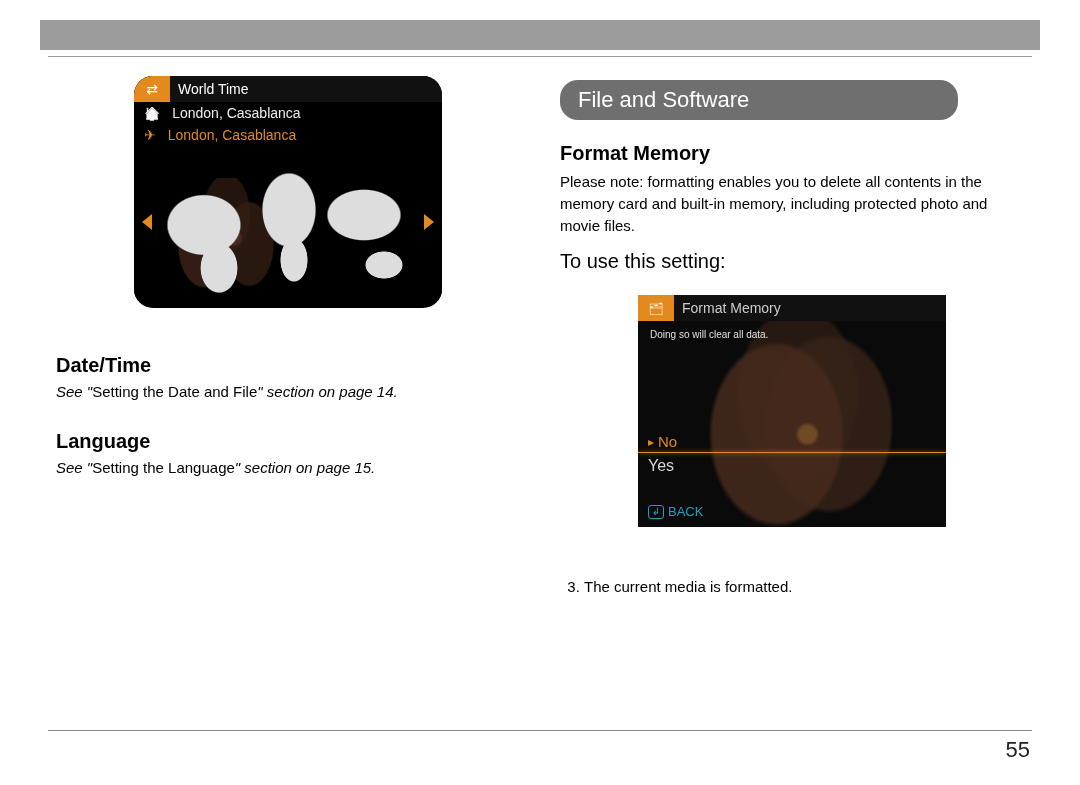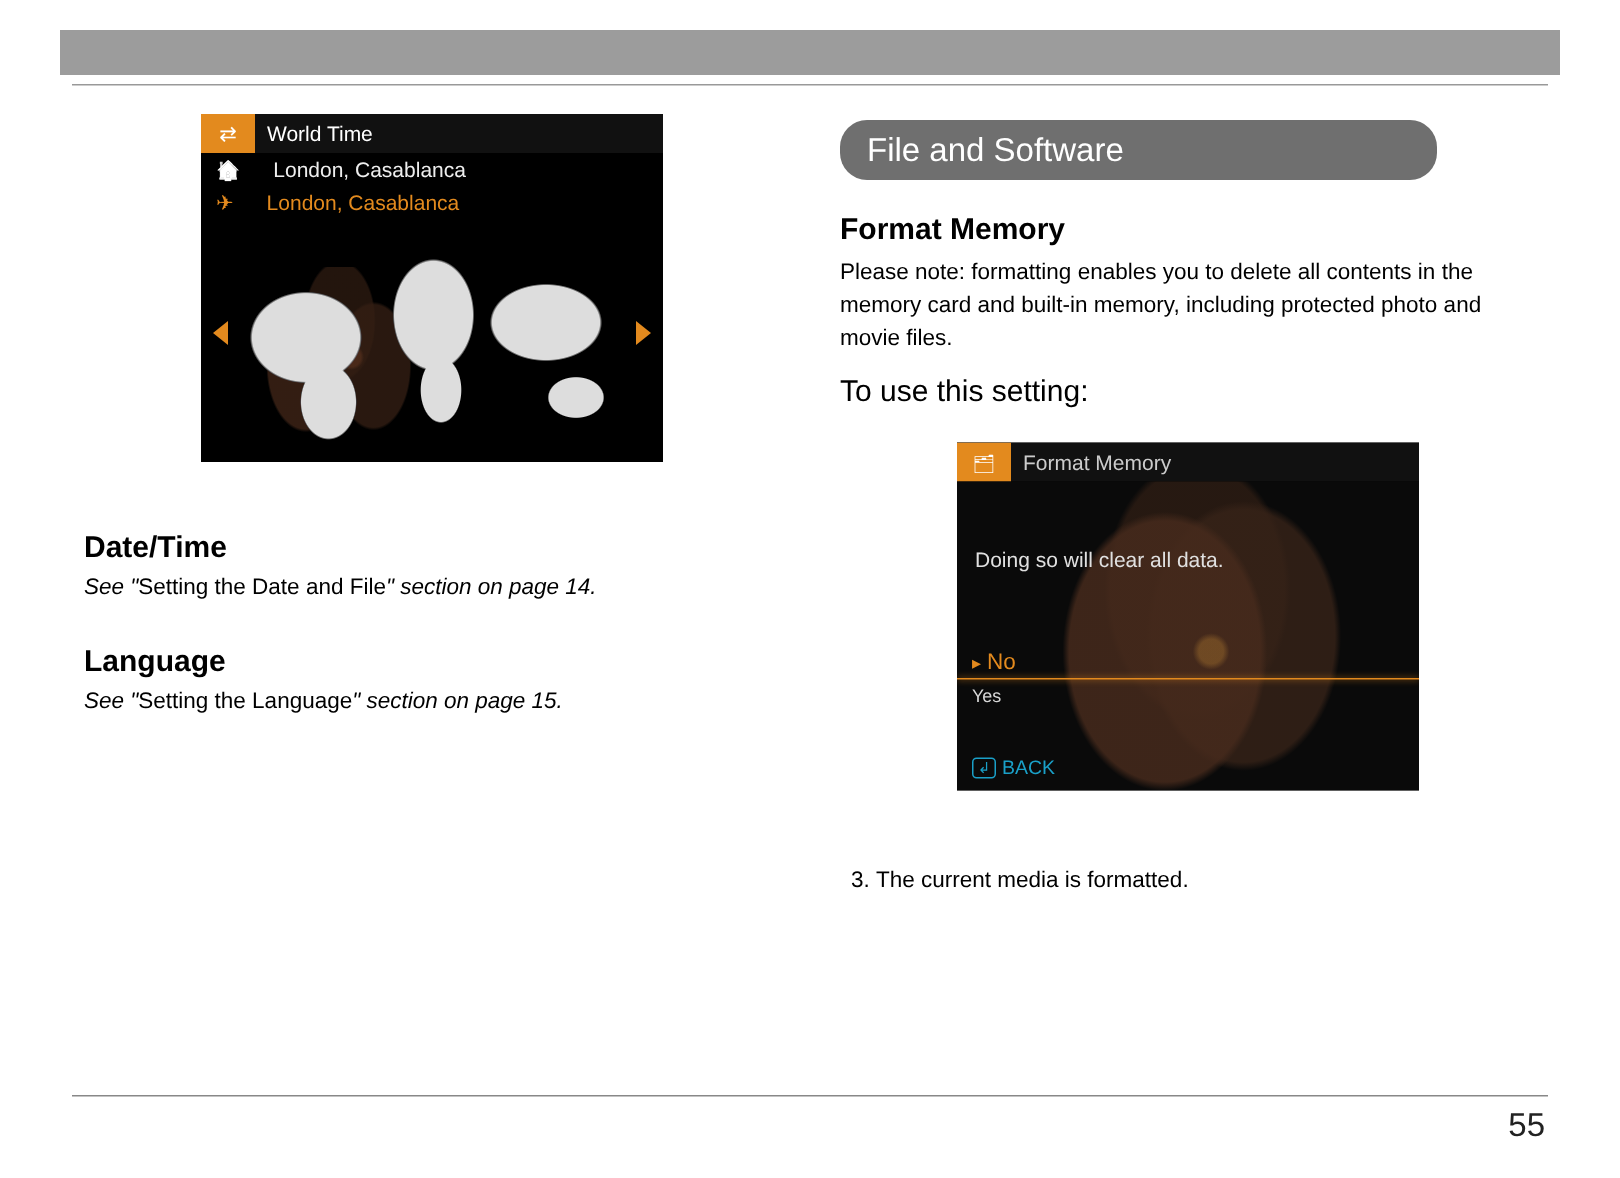--- a/index.html
+++ b/index.html
@@ -37,37 +37,37 @@
   .col-left { padding-top: 6px; }
   .col-right { padding-top: 10px; }
 
   
   .screenshot {
     background: #000;
     position: relative;
     overflow: hidden;
     margin: 0 auto 30px auto;
   }
-  .shot-worldtime { width: 308px; height: 232px; }
+  .shot-worldtime { width: 308px; height: 232px; border-radius: 19px; }
   .wt-header {
     height: 26px;
     background: #111;
     display: flex;
     align-items: center;
     font-size: 14px;
     color: #fff;
   }
   .wt-header .wt-arrow-badge {
     width: 36px; height: 26px;
     background: #e38a1e;
     display: flex; align-items: center; justify-content: center;
   }
   .wt-header .wt-title { margin-left: 8px; font-weight: 500; }
   .wt-row {
-    display: flex; align-items: center; gap: 22px;
+    display: flex; align-items: center; gap: 12px;
     padding: 3px 10px; font-size: 14px;
   }
   .wt-row.home { color: #eee; }
   .wt-row.away { color: #e38a1e; }
   .wt-map {
     position:absolute; left:0; right:0; bottom:8px;
     height:140px;
     background:
       radial-gradient(ellipse 55px 45px at 70px 65px, #ddd 65%, transparent 68%),
       radial-gradient(ellipse 40px 55px at 155px 50px, #ddd 65%, transparent 68%),
@@ -145,26 +145,26 @@
   .fm-body {
     position:relative; height:calc(100% - 26px);
     background:
       radial-gradient(circle at 55% 55%, rgba(240,170,60,.25) 4%, transparent 6%),
       radial-gradient(ellipse 110px 150px at 45% 55%, rgba(70,42,28,.85) 58%, transparent 62%),
       radial-gradient(ellipse 105px 145px at 62% 50%, rgba(55,35,24,.8) 58%, transparent 62%),
       radial-gradient(ellipse 100px 140px at 52% 35%, rgba(48,30,20,.75) 58%, transparent 62%),
       #0a0a0a;
     color:#ddd;
   }
-  .fm-warning { position:absolute; top:8px; left:12px; font-size:14px; color:#e0e0e0;margin-top:36px; }
+  .fm-warning { position:absolute; top:8px; left:12px; font-size:10px; color:#e0e0e0; }
   .fm-options { position:absolute; left:10px; top:112px; right:10px; }
   .fm-no { color:#e38a1e; font-size:15px; display:flex; align-items:center; gap:4px; }
   .fm-no::before { content:"▸"; color:#e38a1e; font-size:12px; }
   .fm-line { height:1px; background:#e38a1e; margin:2px -10px 4px -10px; box-shadow:0 0 4px #e38a1e; }
-  .fm-yes { color:#d7d7d7; font-size:12px; }
+  .fm-yes { color:#d7d7d7; font-size:16px; }
   .fm-back {
     position:absolute; left:10px; bottom:8px;
     color:#1aa0c8; font-size:13px; display:flex; align-items:center; gap:4px;
   }
   .fm-back-icon {
     display:inline-flex; width:16px; height:14px; border:1px solid #1aa0c8;
     border-radius:3px; align-items:center; justify-content:center; font-size:10px;
   }
 
   .step3 { margin-top: 18px; }

